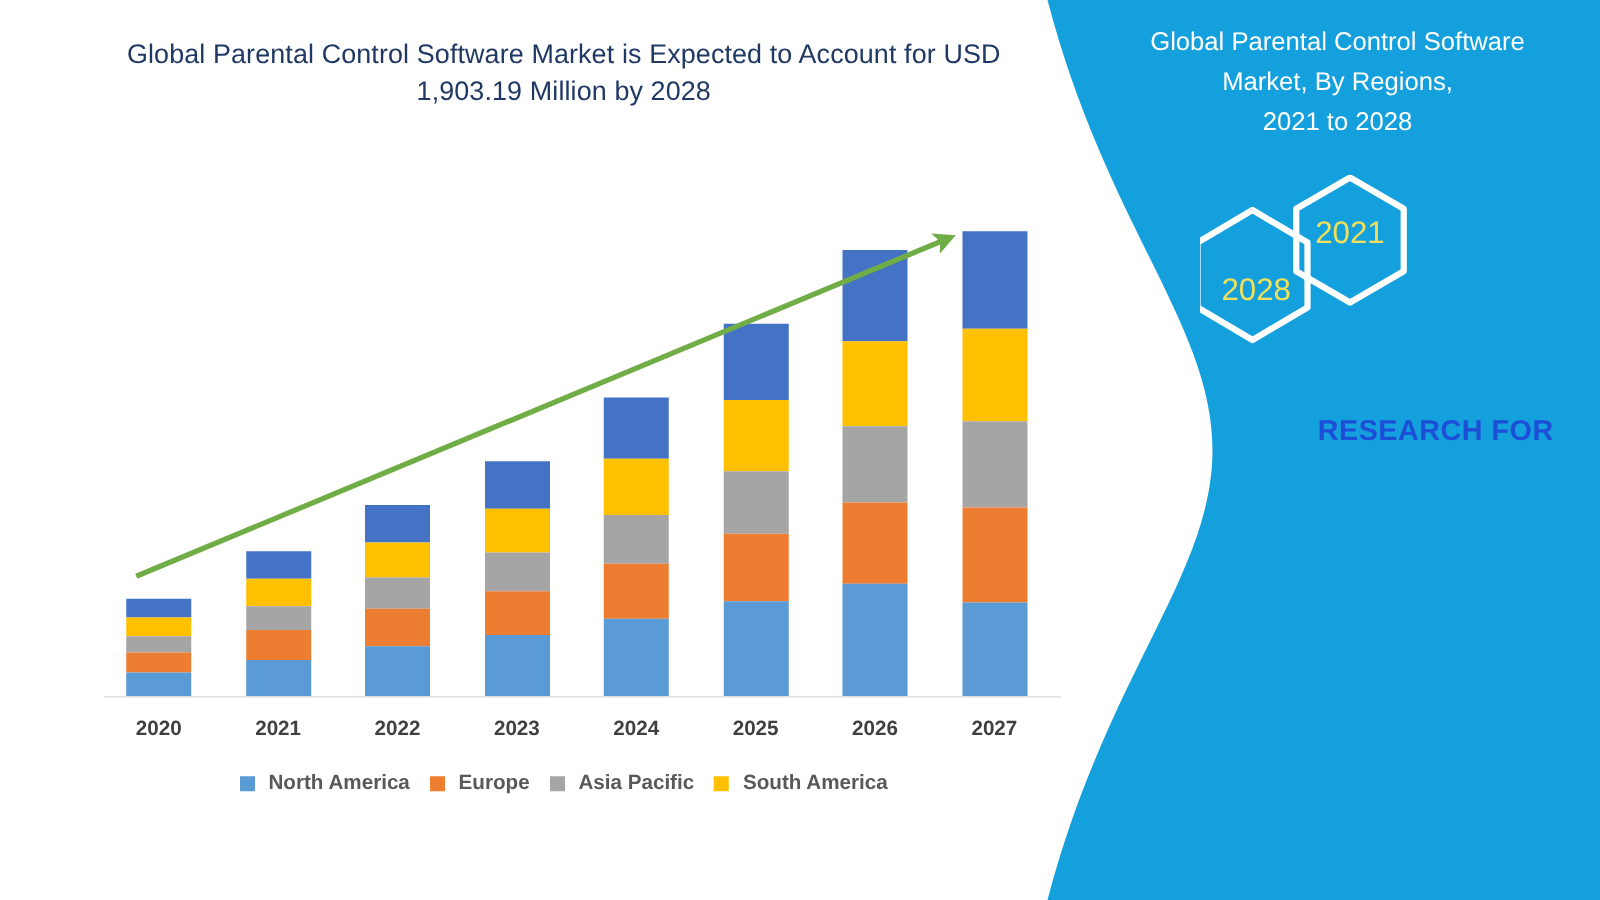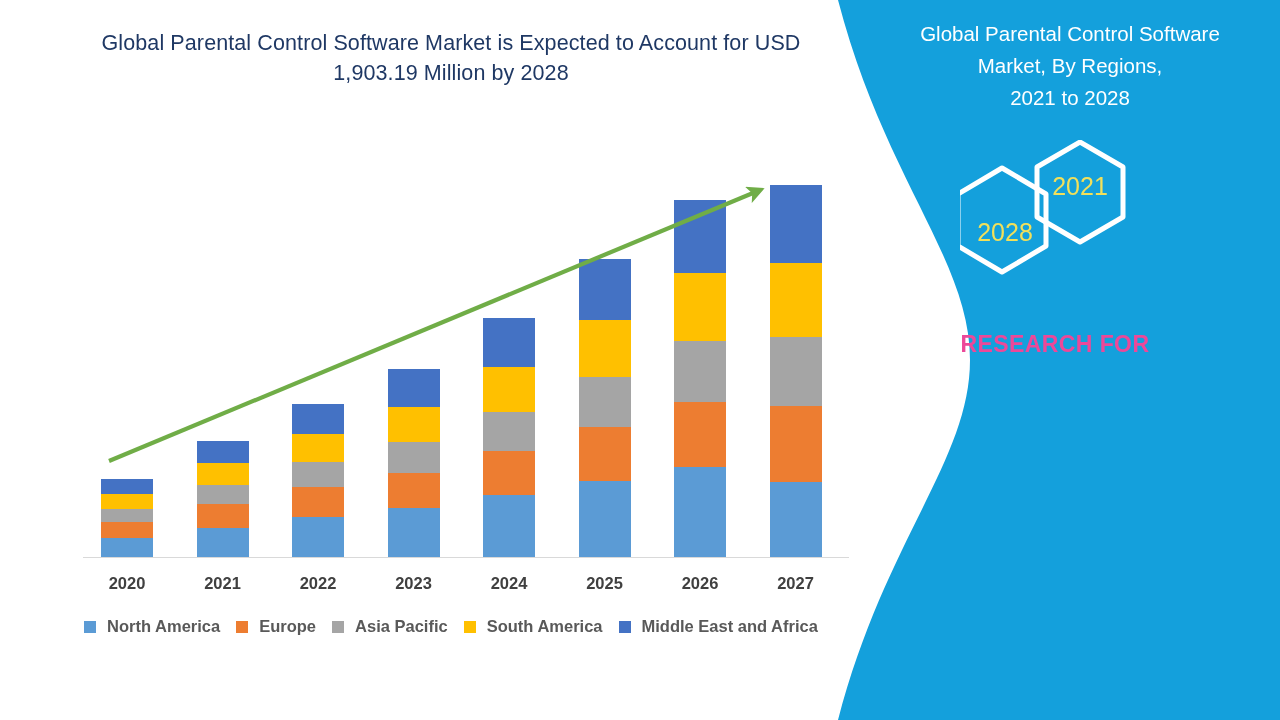--- a/index.html
+++ b/index.html
@@ -175,25 +175,25 @@
     font-size: 25px;
   }
   #hex-year-2028 {
     left: 0px;
     top: 78px;
     width: 90px;
     font-size: 25px;
   }
   #brand-name {
     position: absolute;
-    left: 25px;
+    left: 13px;
     top: 328px;
     width: 400px;
-    text-align: center;
-    color: #ec4899;
+    text-align: right;
+    color: #1d4ed8;
     font-size: 23px;
     line-height: 32px;
     font-weight: bold;
     letter-spacing: 0.4px;
     font-family: "Liberation Sans", sans-serif;
   }
 </style>
 </head>
 <body>
 
@@ -309,24 +309,20 @@
         <span class="legend-label">Europe</span>
       </div>
       <div class="legend-item">
         <span class="legend-swatch" style="background: rgb(165, 165, 165);"></span>
         <span class="legend-label">Asia Pacific</span>
       </div>
       <div class="legend-item">
         <span class="legend-swatch" style="background: rgb(255, 192, 0);"></span>
         <span class="legend-label">South America</span>
       </div>
-      <div class="legend-item">
-        <span class="legend-swatch" style="background: rgb(68, 114, 196);"></span>
-        <span class="legend-label">Middle East and Africa</span>
-      </div>
     </div>
 </div>
 
 <div id="brand-panel">
   <svg id="brand-shape" viewBox="0 0 450 720" preserveAspectRatio="none">
     <path id="brand-path" d="M 8 0 C 55 180, 140 260, 140 360 C 140 460, 55 540, 8 720 L 450 720 L 450 0 Z" fill="#14A0DC"></path>
   </svg>
 
   <div id="brand-content">
     <div id="brand-title">

